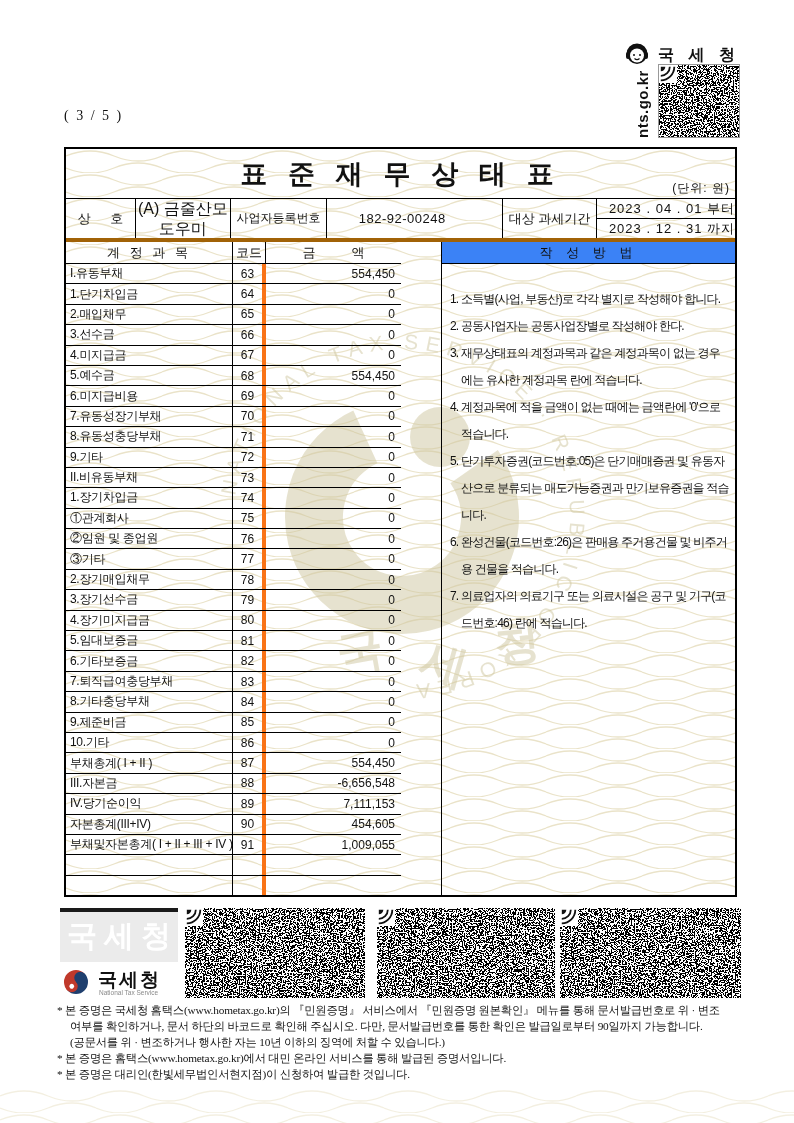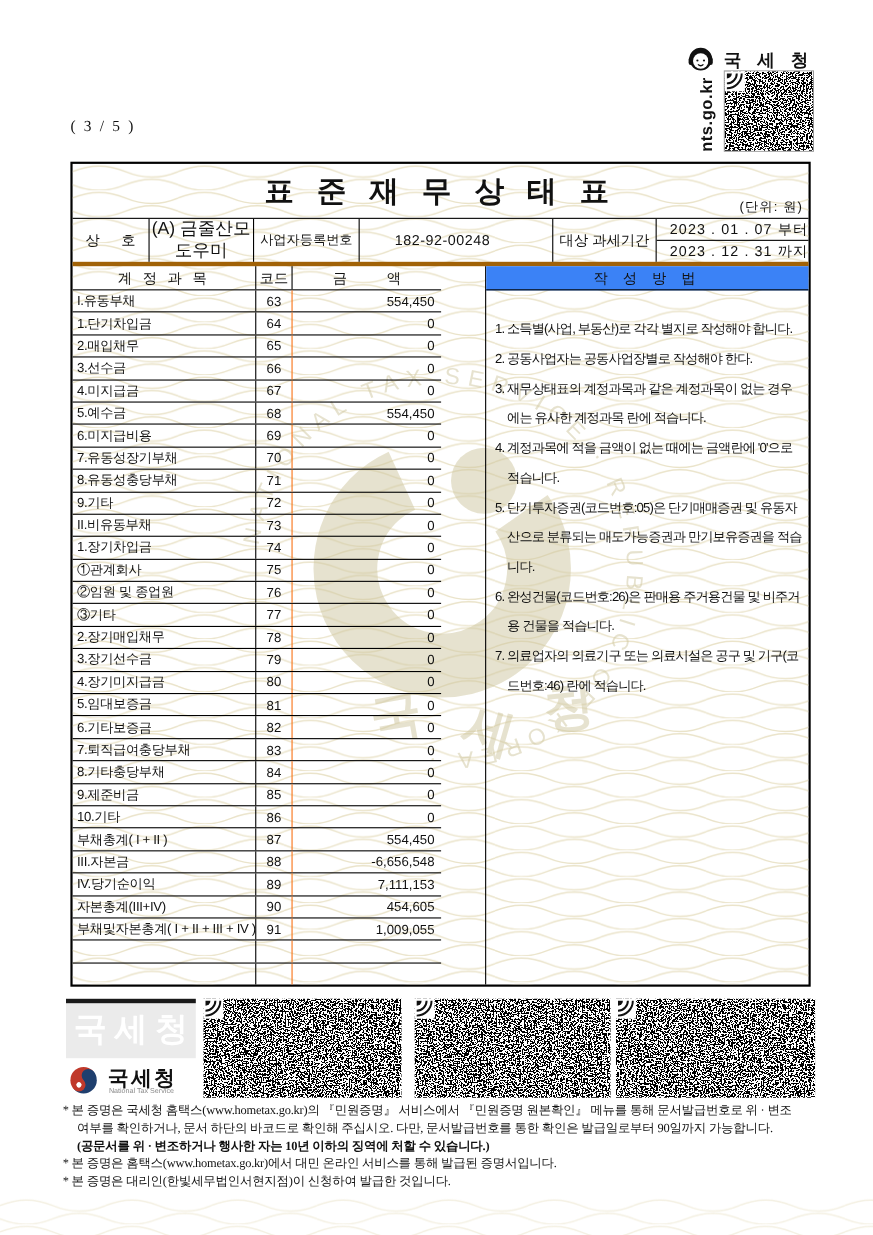--- a/index.html
+++ b/index.html
@@ -45,40 +45,40 @@
   .lhead > div { display:flex; align-items:center; justify-content:center; font-size:13px; white-space:pre; }
   .h-label { width:166px; letter-spacing:3px; }
   .h-code  { width:34px; border-left:1px solid #000; border-right:1px solid #000; }
   .h-amt   { flex:1; }
   .mhead { height:22px; border-bottom:1px solid #000; background:#3b82f6; display:flex; align-items:center; justify-content:center; font-size:13px; letter-spacing:5px; white-space:pre; flex:none; }
 
   .rows { flex:1; display:flex; flex-direction:column; }
   .trow { flex:1; display:flex; border-bottom:1px solid #000; min-height:0; }
   .trow:last-child { border-bottom:none; }
   .c-label { width:166px; display:flex; align-items:center; padding-left:4px; font-size:12px; letter-spacing:-.3px; white-space:nowrap; overflow:hidden; }
-  .c-code  { width:34px; border-left:1px solid #000; border-right:1px solid #f97316; display:flex; align-items:center; justify-content:center; font-size:12px; }
+  .c-code  { width:34px; border-left:1px solid #000; border-right:4px solid #f97316; display:flex; align-items:center; justify-content:center; font-size:12px; }
   .c-amt   { flex:1; display:flex; align-items:center; justify-content:flex-end; padding-right:6px; font-size:12px; }
 
   .mbody { flex:1; padding:22px 4px 0 8px; font-size:12px; line-height:27px; letter-spacing:-.8px; word-break:break-all; }
   .note { text-indent:-11px; padding-left:11px; }
 
   
   .nts-box { position:absolute; left:60px; top:908px; width:118px; height:54px; background:#ebebeb; border-top:4px solid #1a1a1a; color:#fff; font-weight:bold; font-size:30px; letter-spacing:7px; text-indent:7px; text-align:center; line-height:48px; }
   .nts-logo { position:absolute; left:62px; top:966px; width:120px; height:34px; }
   .nts-logo .t1 { position:absolute; left:36px; top:1px; font-size:19px; font-weight:bold; letter-spacing:2px; }
   .nts-logo .t2 { position:absolute; left:37px; top:23px; font-size:6.5px; color:#8a8a8a; }
   .taegeuk { position:absolute; left:0; top:2px; }
 
   .bc { position:absolute; top:908px; height:90px; }
   .bc svg.noise { width:100%; height:100%; display:block; }
   .corner-wave { position:absolute; left:0; top:0; background:#fff; }
 
   .footer-notes { position:absolute; left:57px; top:1002px; width:706px; font-family:"Liberation Serif", serif; font-size:11.3px; line-height:16px; letter-spacing:-.2px; }
   .fline.indent { padding-left:13px; }
-  .fline.bold { font-weight:bold; }
+  .fline.bold { font-weight:normal; }
 
   .bottom-band { position:absolute; left:0; top:1089px; opacity:.55; }
 </style>
 </head>
 <body>
 
 <svg width="0" height="0" style="position:absolute" aria-hidden="true">
   <defs>
     <pattern id="wavep" width="96" height="24" patternUnits="userSpaceOnUse">
       <path d="M0,7 Q24,-3 48,7 T96,7" stroke="#eae3c9" fill="none" stroke-width="1.3"></path>
@@ -158,21 +158,21 @@
       <div class="company-row">
         <div class="cell-sangho">상 호</div>
         <div class="cell-cname">
           <div>(A) 금줄산모</div>
           <div>도우미</div>
         </div>
         <div class="cell-bizlbl">사업자등록번호</div>
         <div class="cell-bizno">182-92-00248</div>
         <div class="cell-perlbl">대상 과세기간</div>
         <div class="cell-period">
-          <div>2023 . 01 . 07 부터</div>
+          <div>2023 . 04 . 01 부터</div>
           <div>2023 . 12 . 31 까지</div>
         </div>
       </div>
 
       <div class="tbody">
         <div class="lpart">
           <div class="lhead">
             <div class="h-label">계 정 과 목</div>
             <div class="h-code">코드</div>
             <div class="h-amt">금          액</div>

